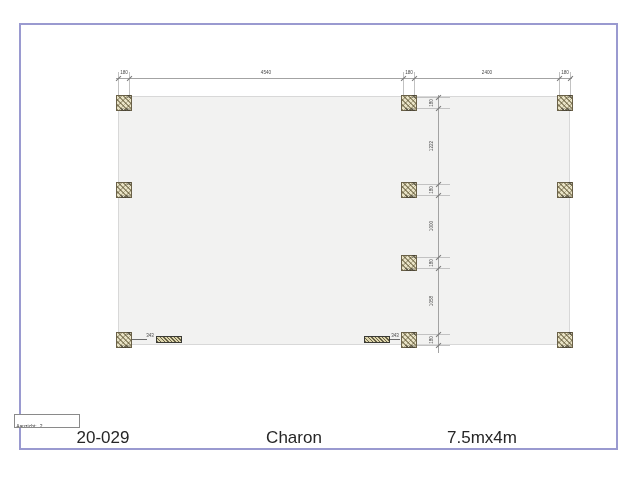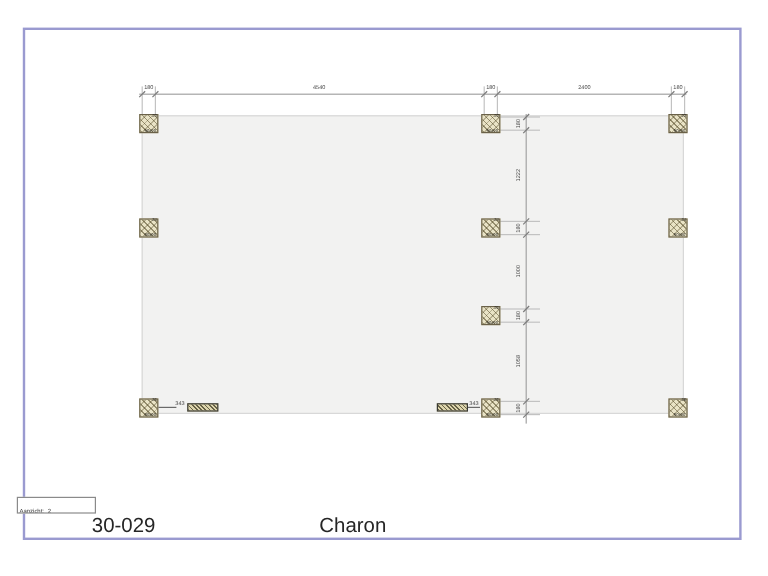--- a/index.html
+++ b/index.html
@@ -132,15 +132,16 @@
       <div class="beam" style="left: 156px; top: 336px; width: 26px;"></div>
       <div class="beam" style="left: 364px; top: 336px; width: 26px;"></div>
       <div class="dimtext" style="left: 395px; top: 336px;">343</div>
       <div class="hline" style="left: 390px; top: 339px; width: 10px; background: rgb(106, 106, 106);"></div>
     </div>
 
   <div id="view-box">
     <span class="inner"><span>Aanzicht:</span><span class="val">2</span></span>
   </div>
 
-  <div class="title" style="left:103px;">30-029</div>
+  <div class="title" style="left:103px;">20-029</div>
   <div class="title" style="left:294px;">Charon</div>
+  <div class="title" style="left:482px;">7.5mx4m</div>
 </div>
 
 </body></html>

